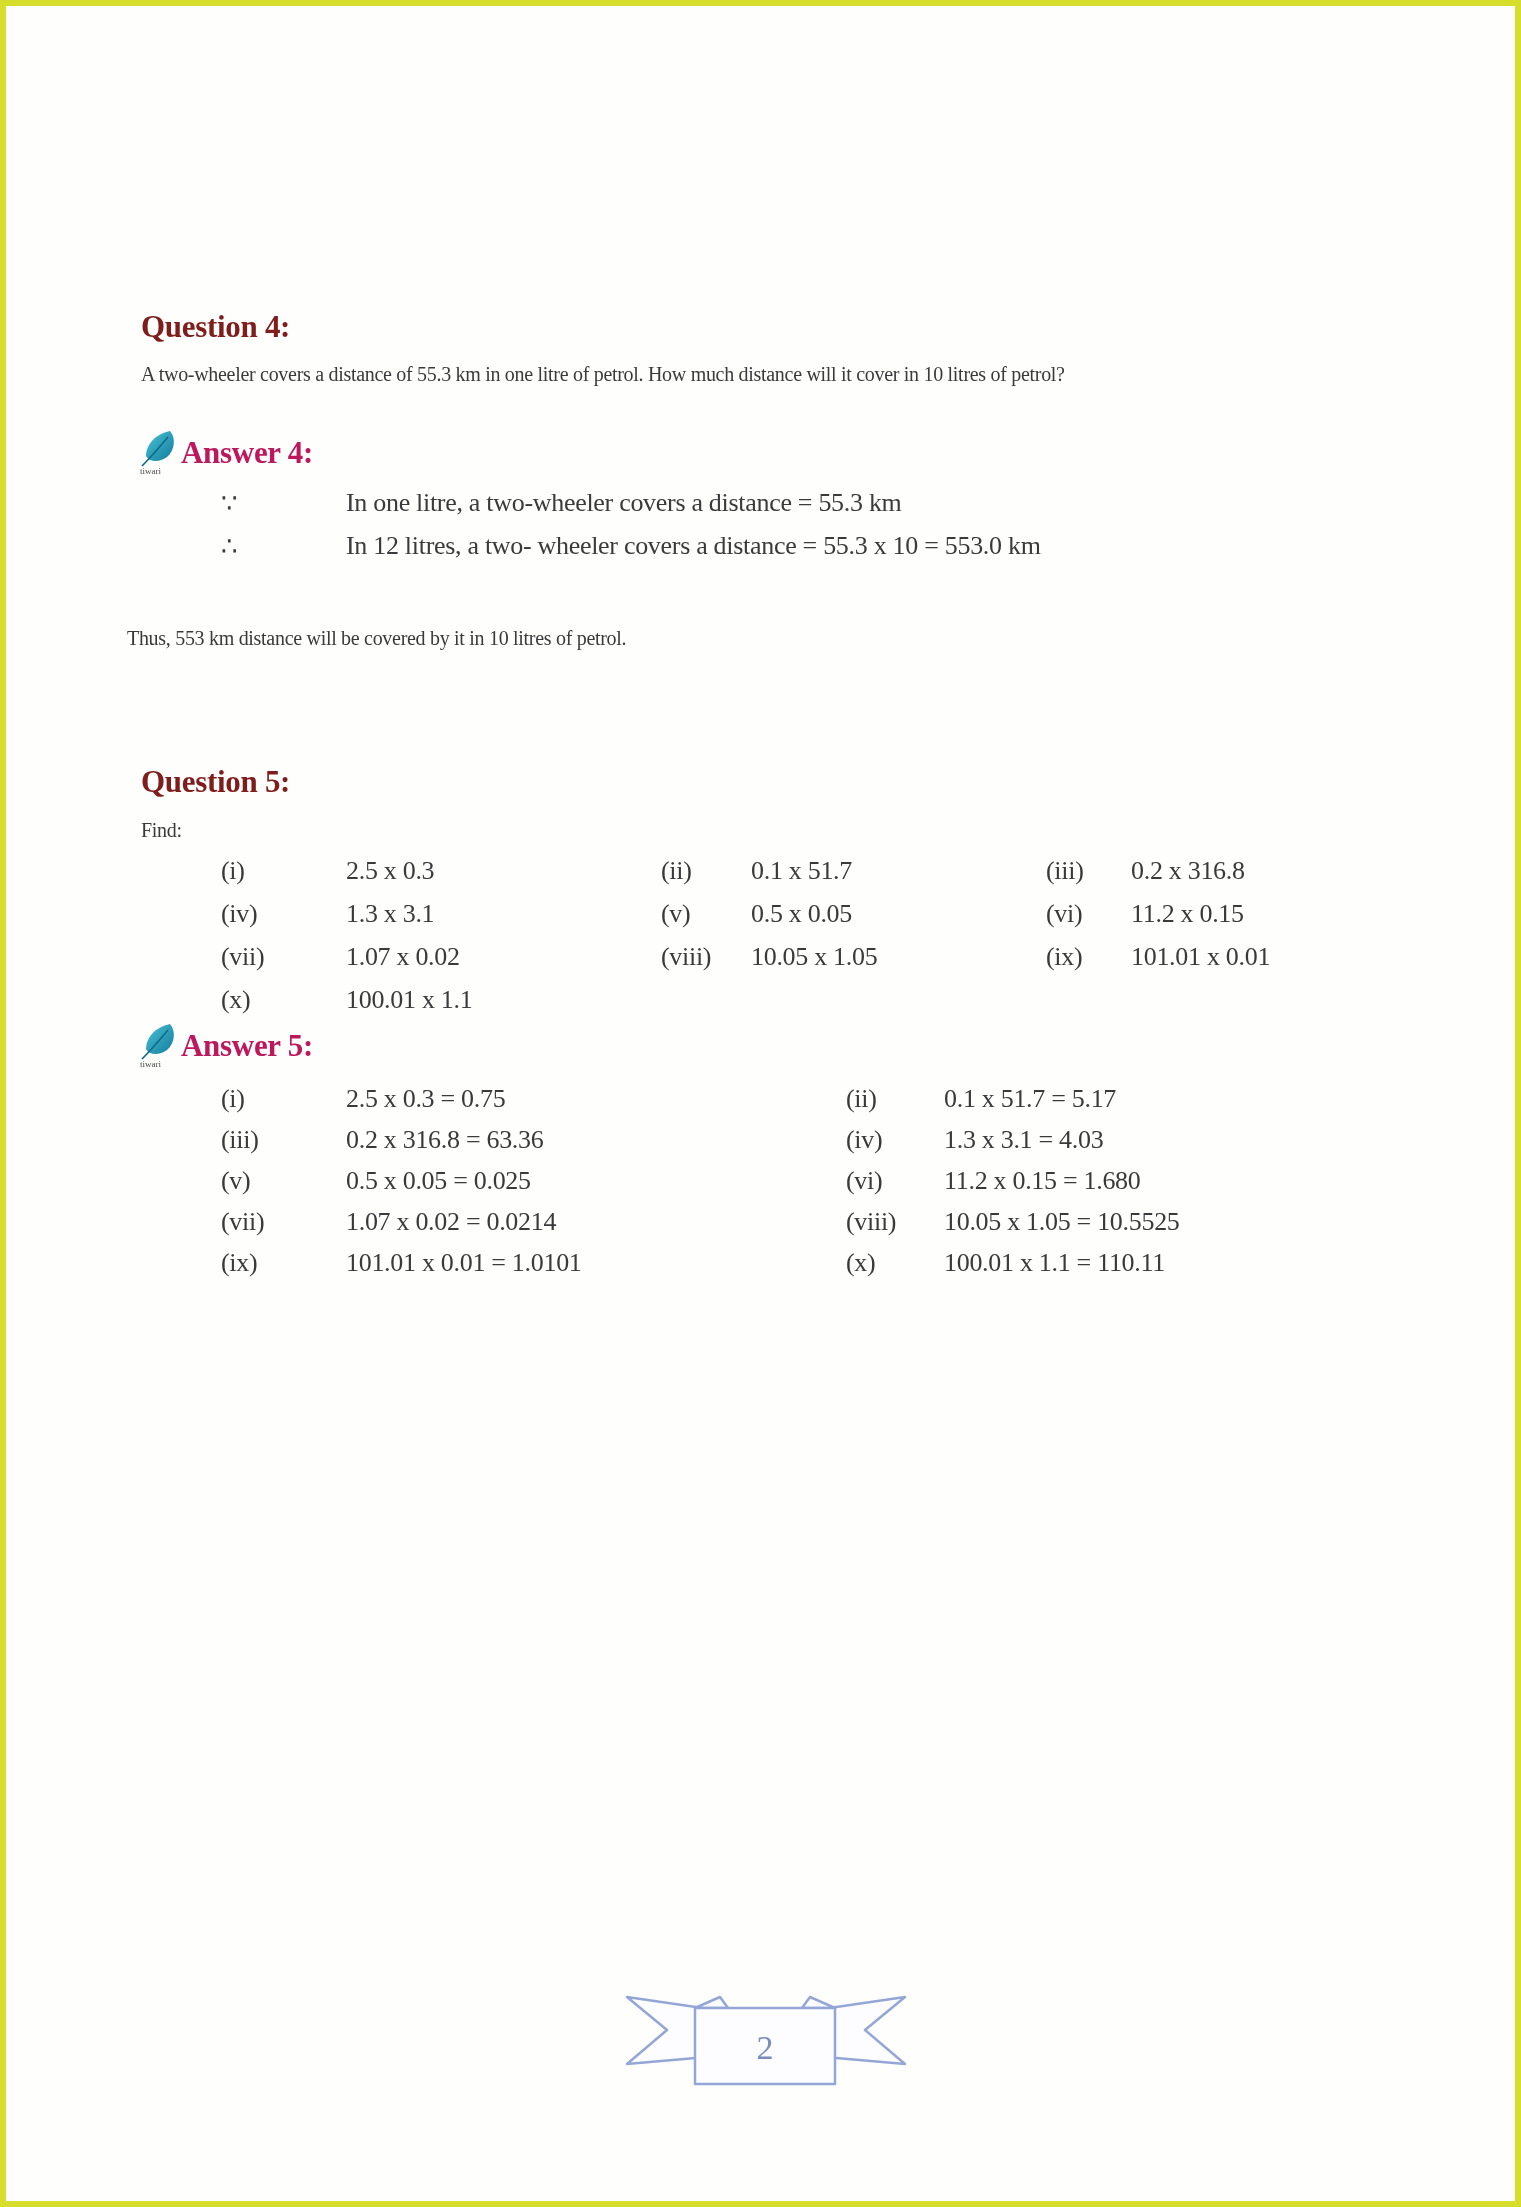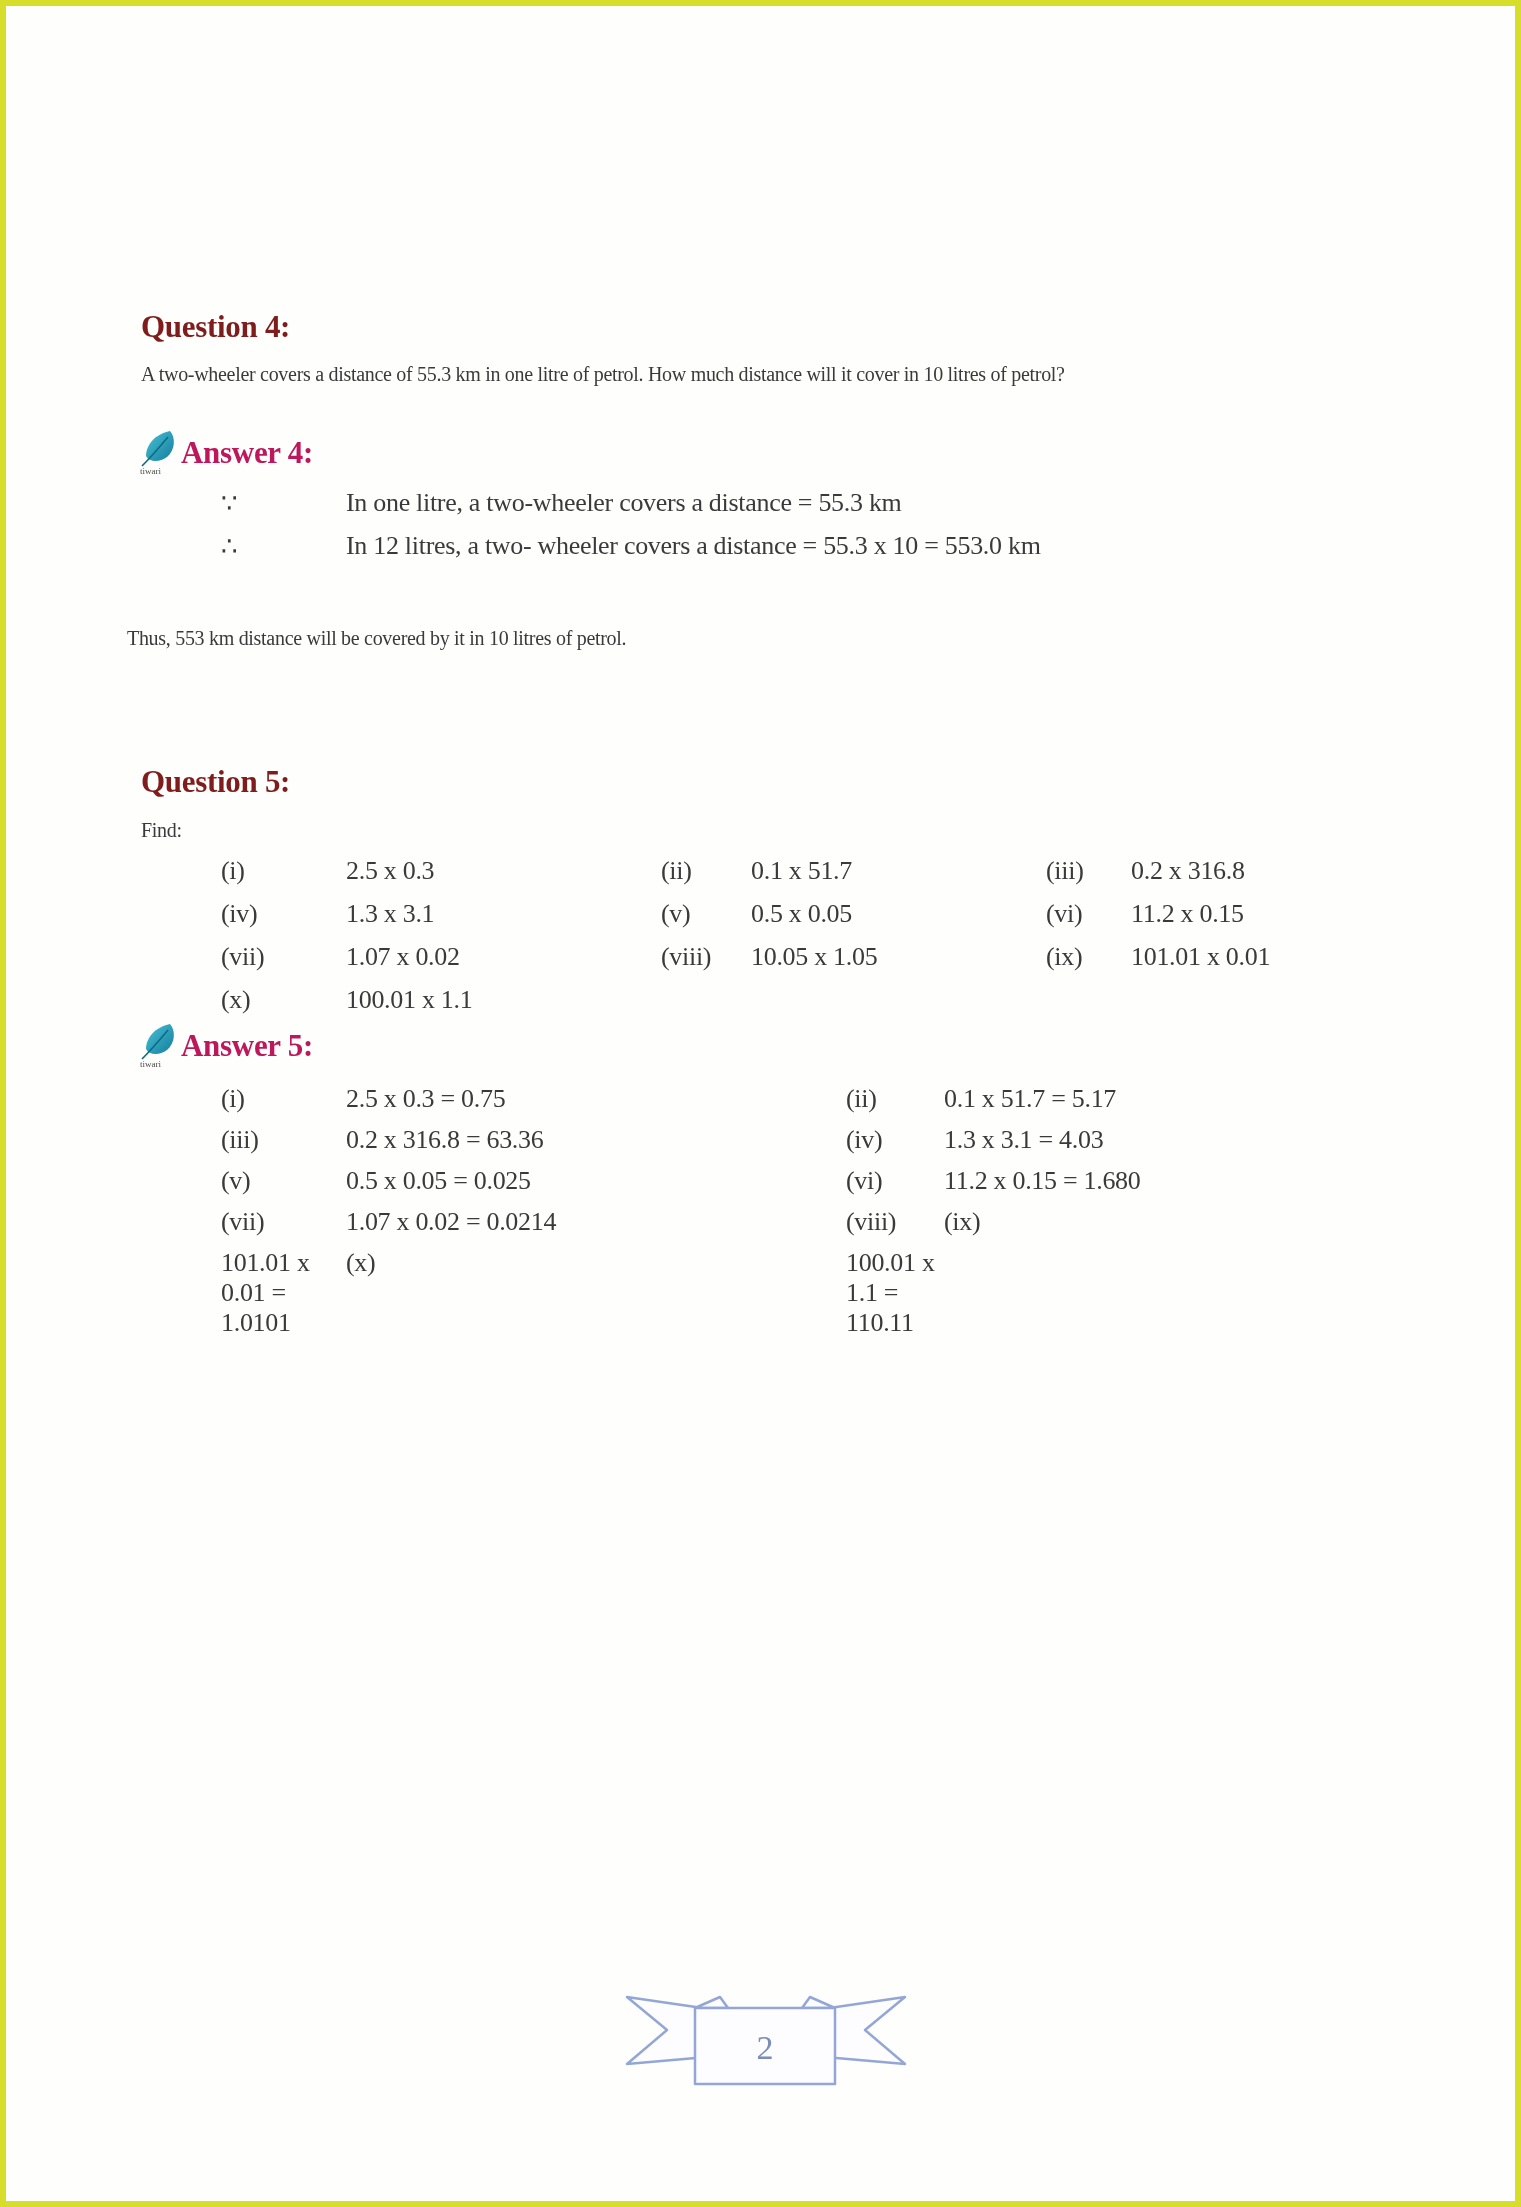--- a/index.html
+++ b/index.html
@@ -141,20 +141,21 @@
     <span>1.3 x 3.1 = 4.03</span>
 
     <span>(v)</span>
     <span>0.5 x 0.05 = 0.025</span>
     <span>(vi)</span>
     <span>11.2 x 0.15 = 1.680</span>
 
     <span>(vii)</span>
     <span>1.07 x 0.02 = 0.0214</span>
     <span>(viii)</span>
+    <span>10.05 x 1.05 = 10.5525</span>
 
     <span>(ix)</span>
     <span>101.01 x 0.01 = 1.0101</span>
     <span>(x)</span>
     <span>100.01 x 1.1 = 110.11</span>
   </div>
 
   <div class="ribbon-wrap">
     <svg width="284" height="100" viewBox="0 0 284 96" aria-hidden="true">
       <g stroke="#93a6d6" stroke-width="2.5" stroke-linejoin="round" fill="#fdfdff">

